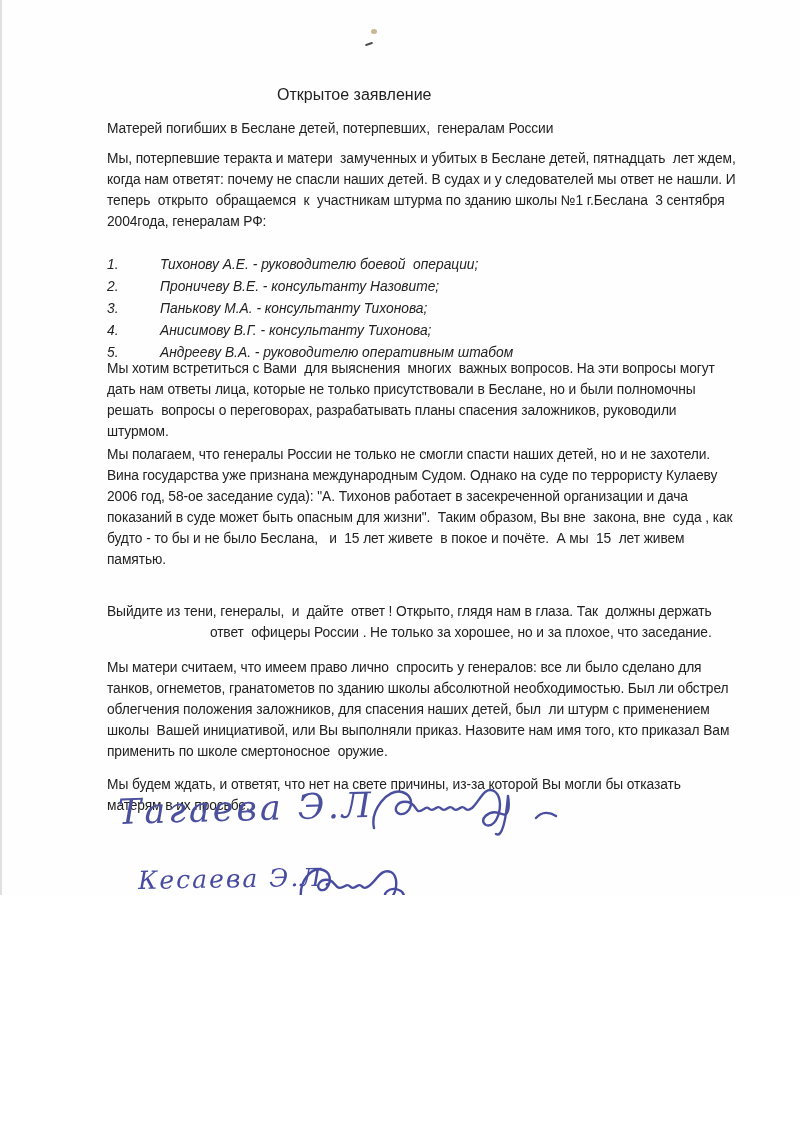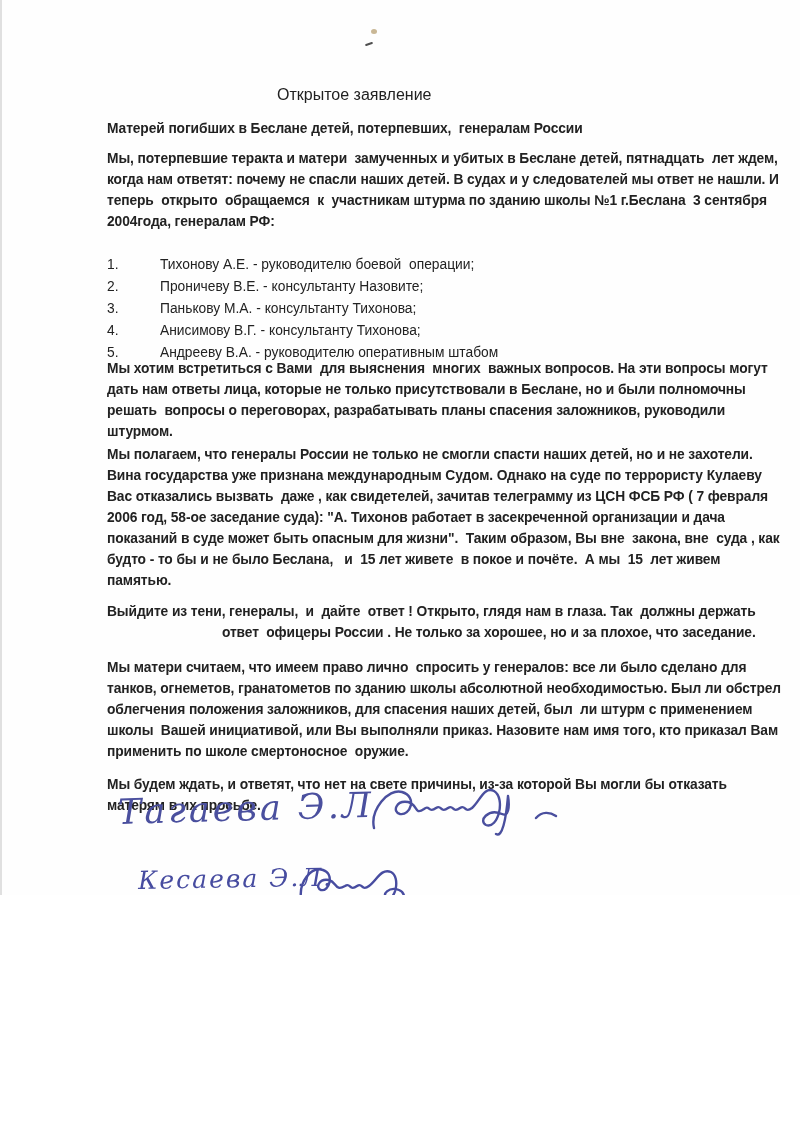--- a/index.html
+++ b/index.html
@@ -11,26 +11,26 @@
     overflow:hidden;
     font-family:"Liberation Sans", sans-serif;
     color:#212121;
   }
   .edge-left{position:absolute;left:0;top:0;width:2px;height:1131px;background:#e0e0e0;}
   .speck-dot{position:absolute;left:371px;top:29px;width:6px;height:5px;border-radius:50%;background:#c9b795;}
   .speck-mark{position:absolute;left:365px;top:43px;width:8px;height:2px;background:#4f4f4f;border-radius:1px;transform:rotate(-18deg);box-shadow:0 2px 0 -1px #6a6a6a;}
 
   
   .block{position:absolute;left:107px;}
-  .ln{white-space:pre;font-size:13.8px;line-height:21px;letter-spacing:-0.1px;color:#222;font-weight:bold;}
+  .ln{white-space:pre;font-size:13.8px;line-height:21px;letter-spacing:-0.1px;color:#222;}
   .title-block{top:86px;left:277px;}
   .addr-block{top:118px;}
   .p1{top:148px;}
   .list-block{top:254px;}
-  .li{white-space:pre;font-size:13.8px;line-height:22px;color:#222;}
+  .li{white-space:pre;font-size:13.8px;line-height:22px;color:#222;font-style:italic;}
   .li .num{display:inline-block;width:53px;}
   .p2{top:358px;}
   .p3{top:444px;}
   .p4{top:601px;text-align:right;}
   .p5{top:657px;}
   .p6{top:774px;}
 
   
   .sig{position:absolute;font-family:"DejaVu Serif", serif;font-style:italic;white-space:pre;transform-origin:left center;}
   .sig-name{display:inline-block;}
@@ -87,21 +87,20 @@
   <div class="block p2">
     <div class="ln">Мы хотим встретиться с Вами  для выяснения  многих  важных вопросов. На эти вопросы могут</div>
     <div class="ln">дать нам ответы лица, которые не только присутствовали в Беслане, но и были полномочны</div>
     <div class="ln">решать  вопросы о переговорах, разрабатывать планы спасения заложников, руководили</div>
     <div class="ln">штурмом.</div>
   </div>
 
   <div class="block p3">
     <div class="ln">Мы полагаем, что генералы России не только не смогли спасти наших детей, но и не захотели.</div>
     <div class="ln">Вина государства уже признана международным Судом. Однако на суде по террористу Кулаеву</div>
-    <div class="ln">Вас отказались вызвать  даже , как свидетелей, зачитав телеграмму из ЦСН ФСБ РФ ( 7 февраля</div>
     <div class="ln">2006 год, 58-ое заседание суда): "А. Тихонов работает в засекреченной организации и дача</div>
     <div class="ln">показаний в суде может быть опасным для жизни".  Таким образом, Вы вне  закона, вне  суда , как</div>
     <div class="ln">будто - то бы и не было Беслана,   и  15 лет живете  в покое и почёте.  А мы  15  лет живем</div>
     <div class="ln">памятью.</div>
   </div>
 
   <div class="block p4">
     <div class="ln">Выйдите из тени, генералы,  и  дайте  ответ ! Открыто, глядя нам в глаза. Так  должны держать</div>
     <div class="ln">ответ  офицеры России . Не только за хорошее, но и за плохое, что заседание.</div>
   </div>

